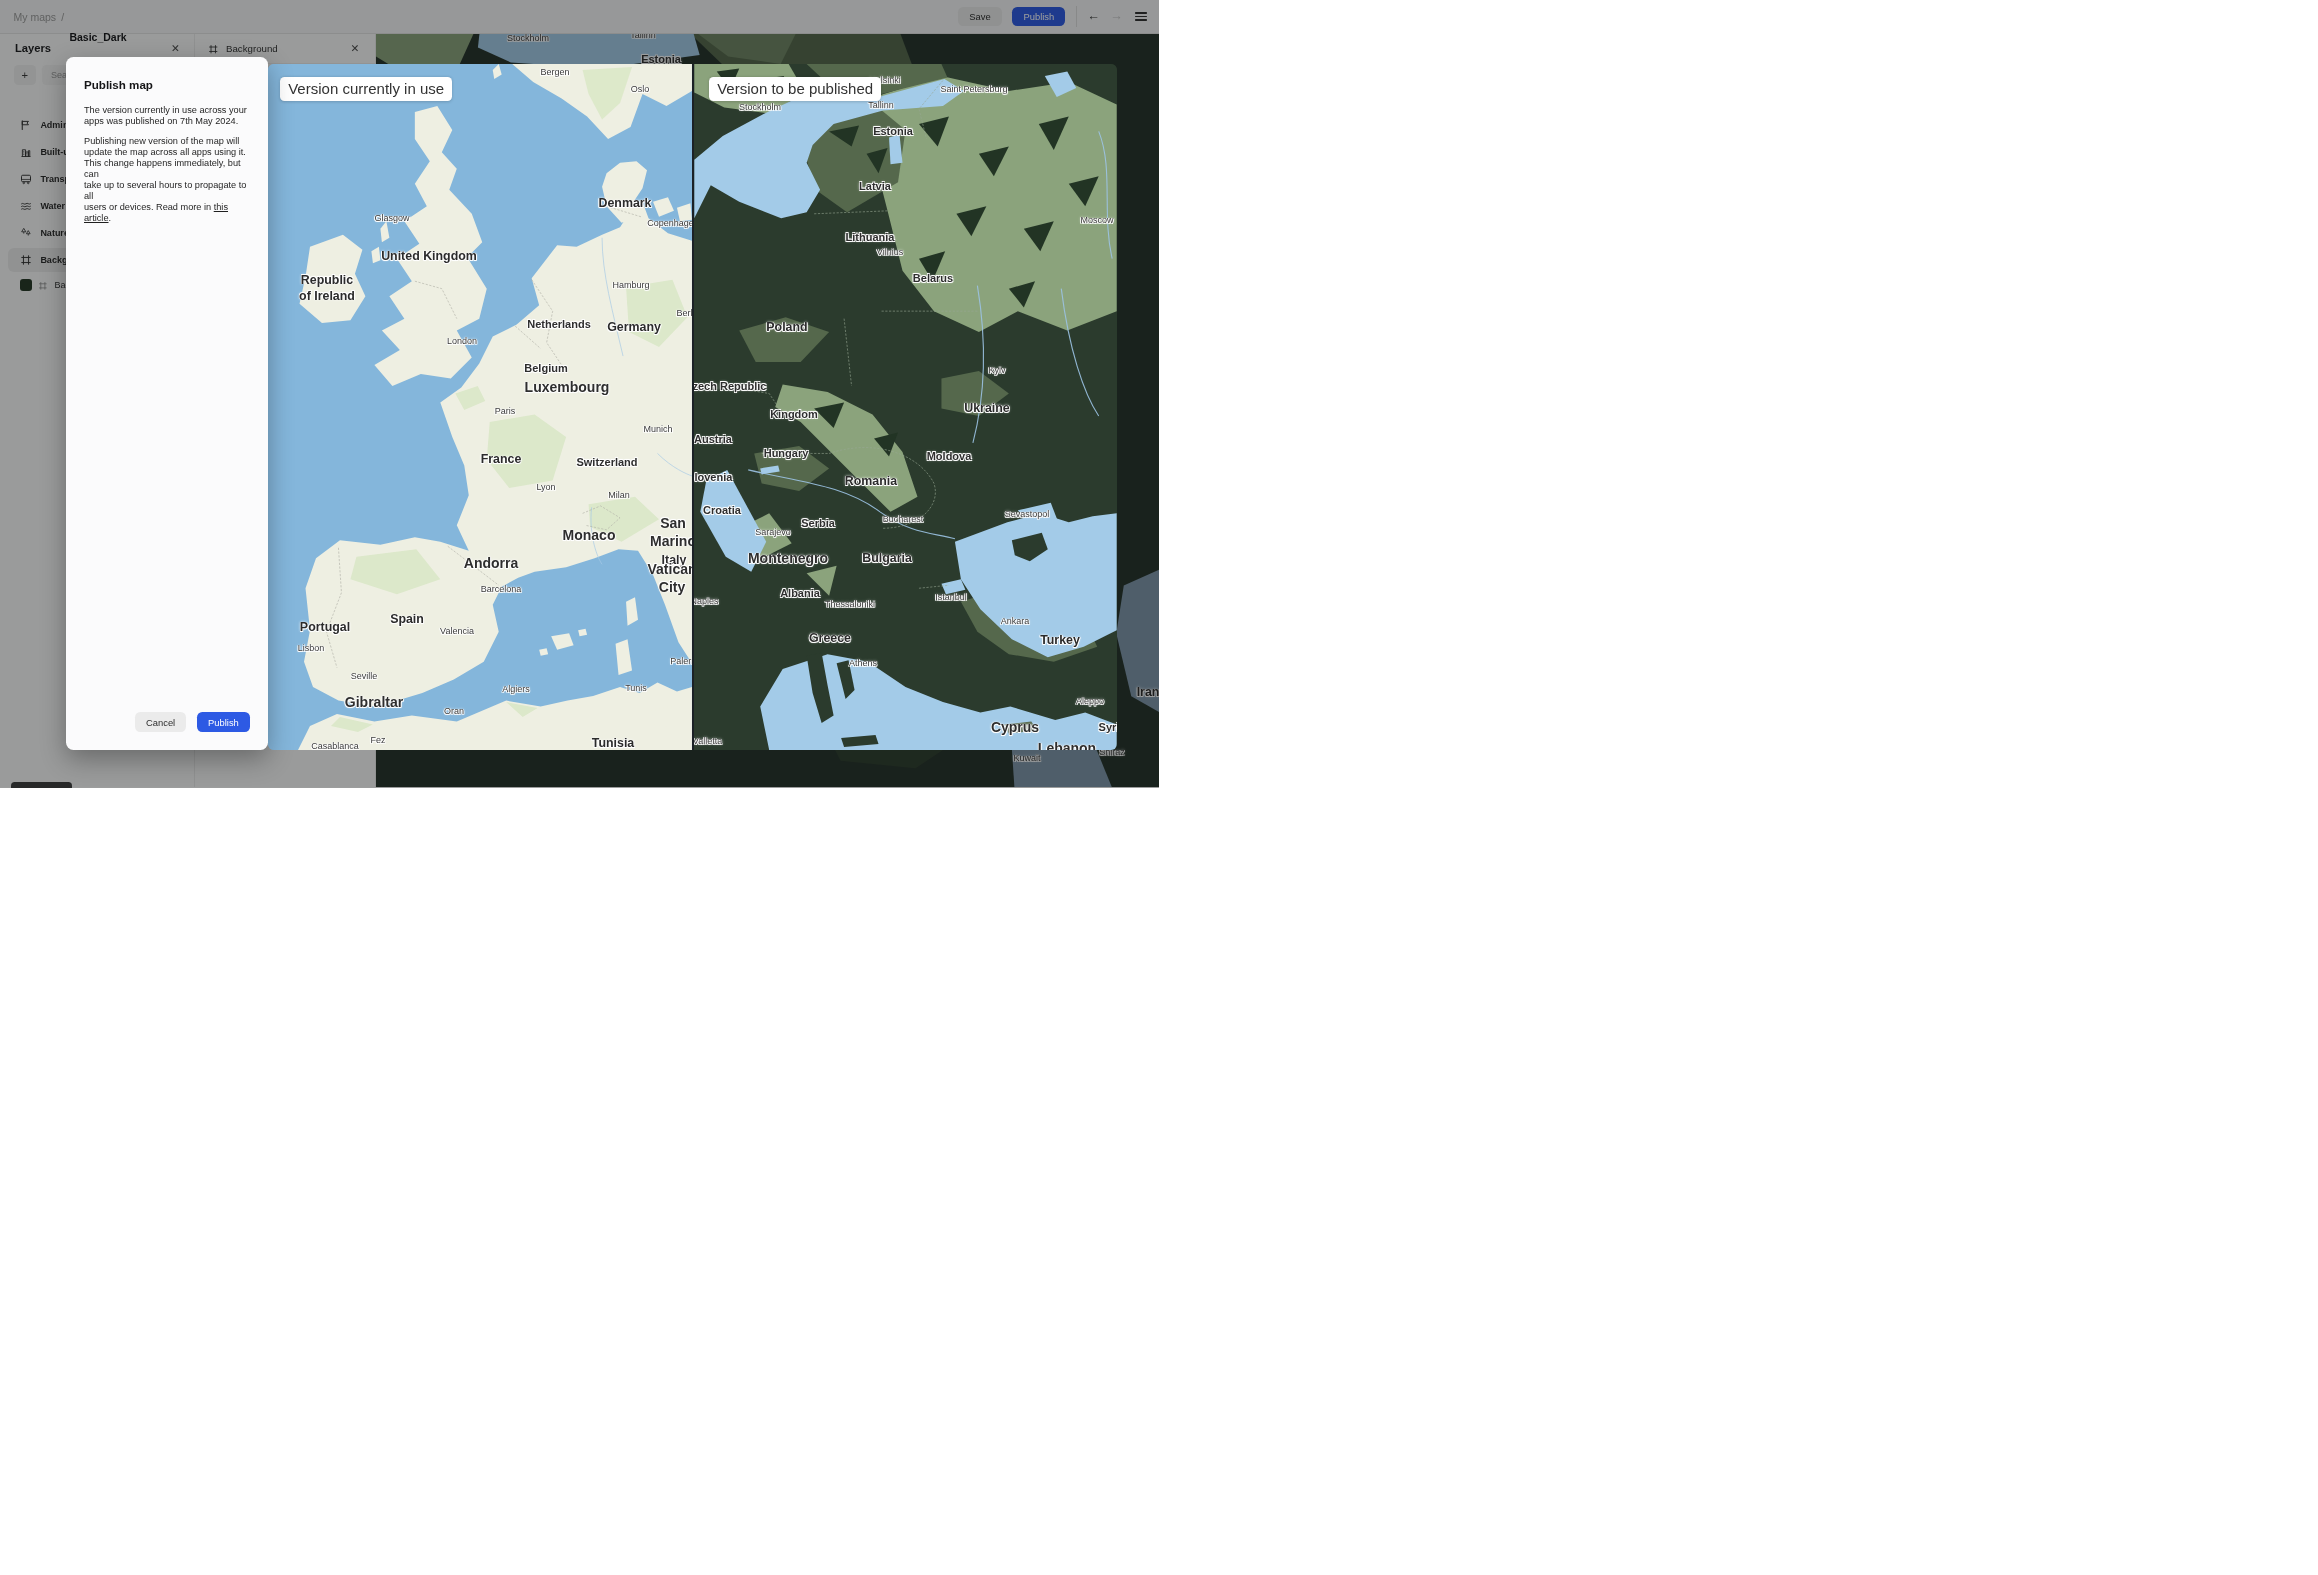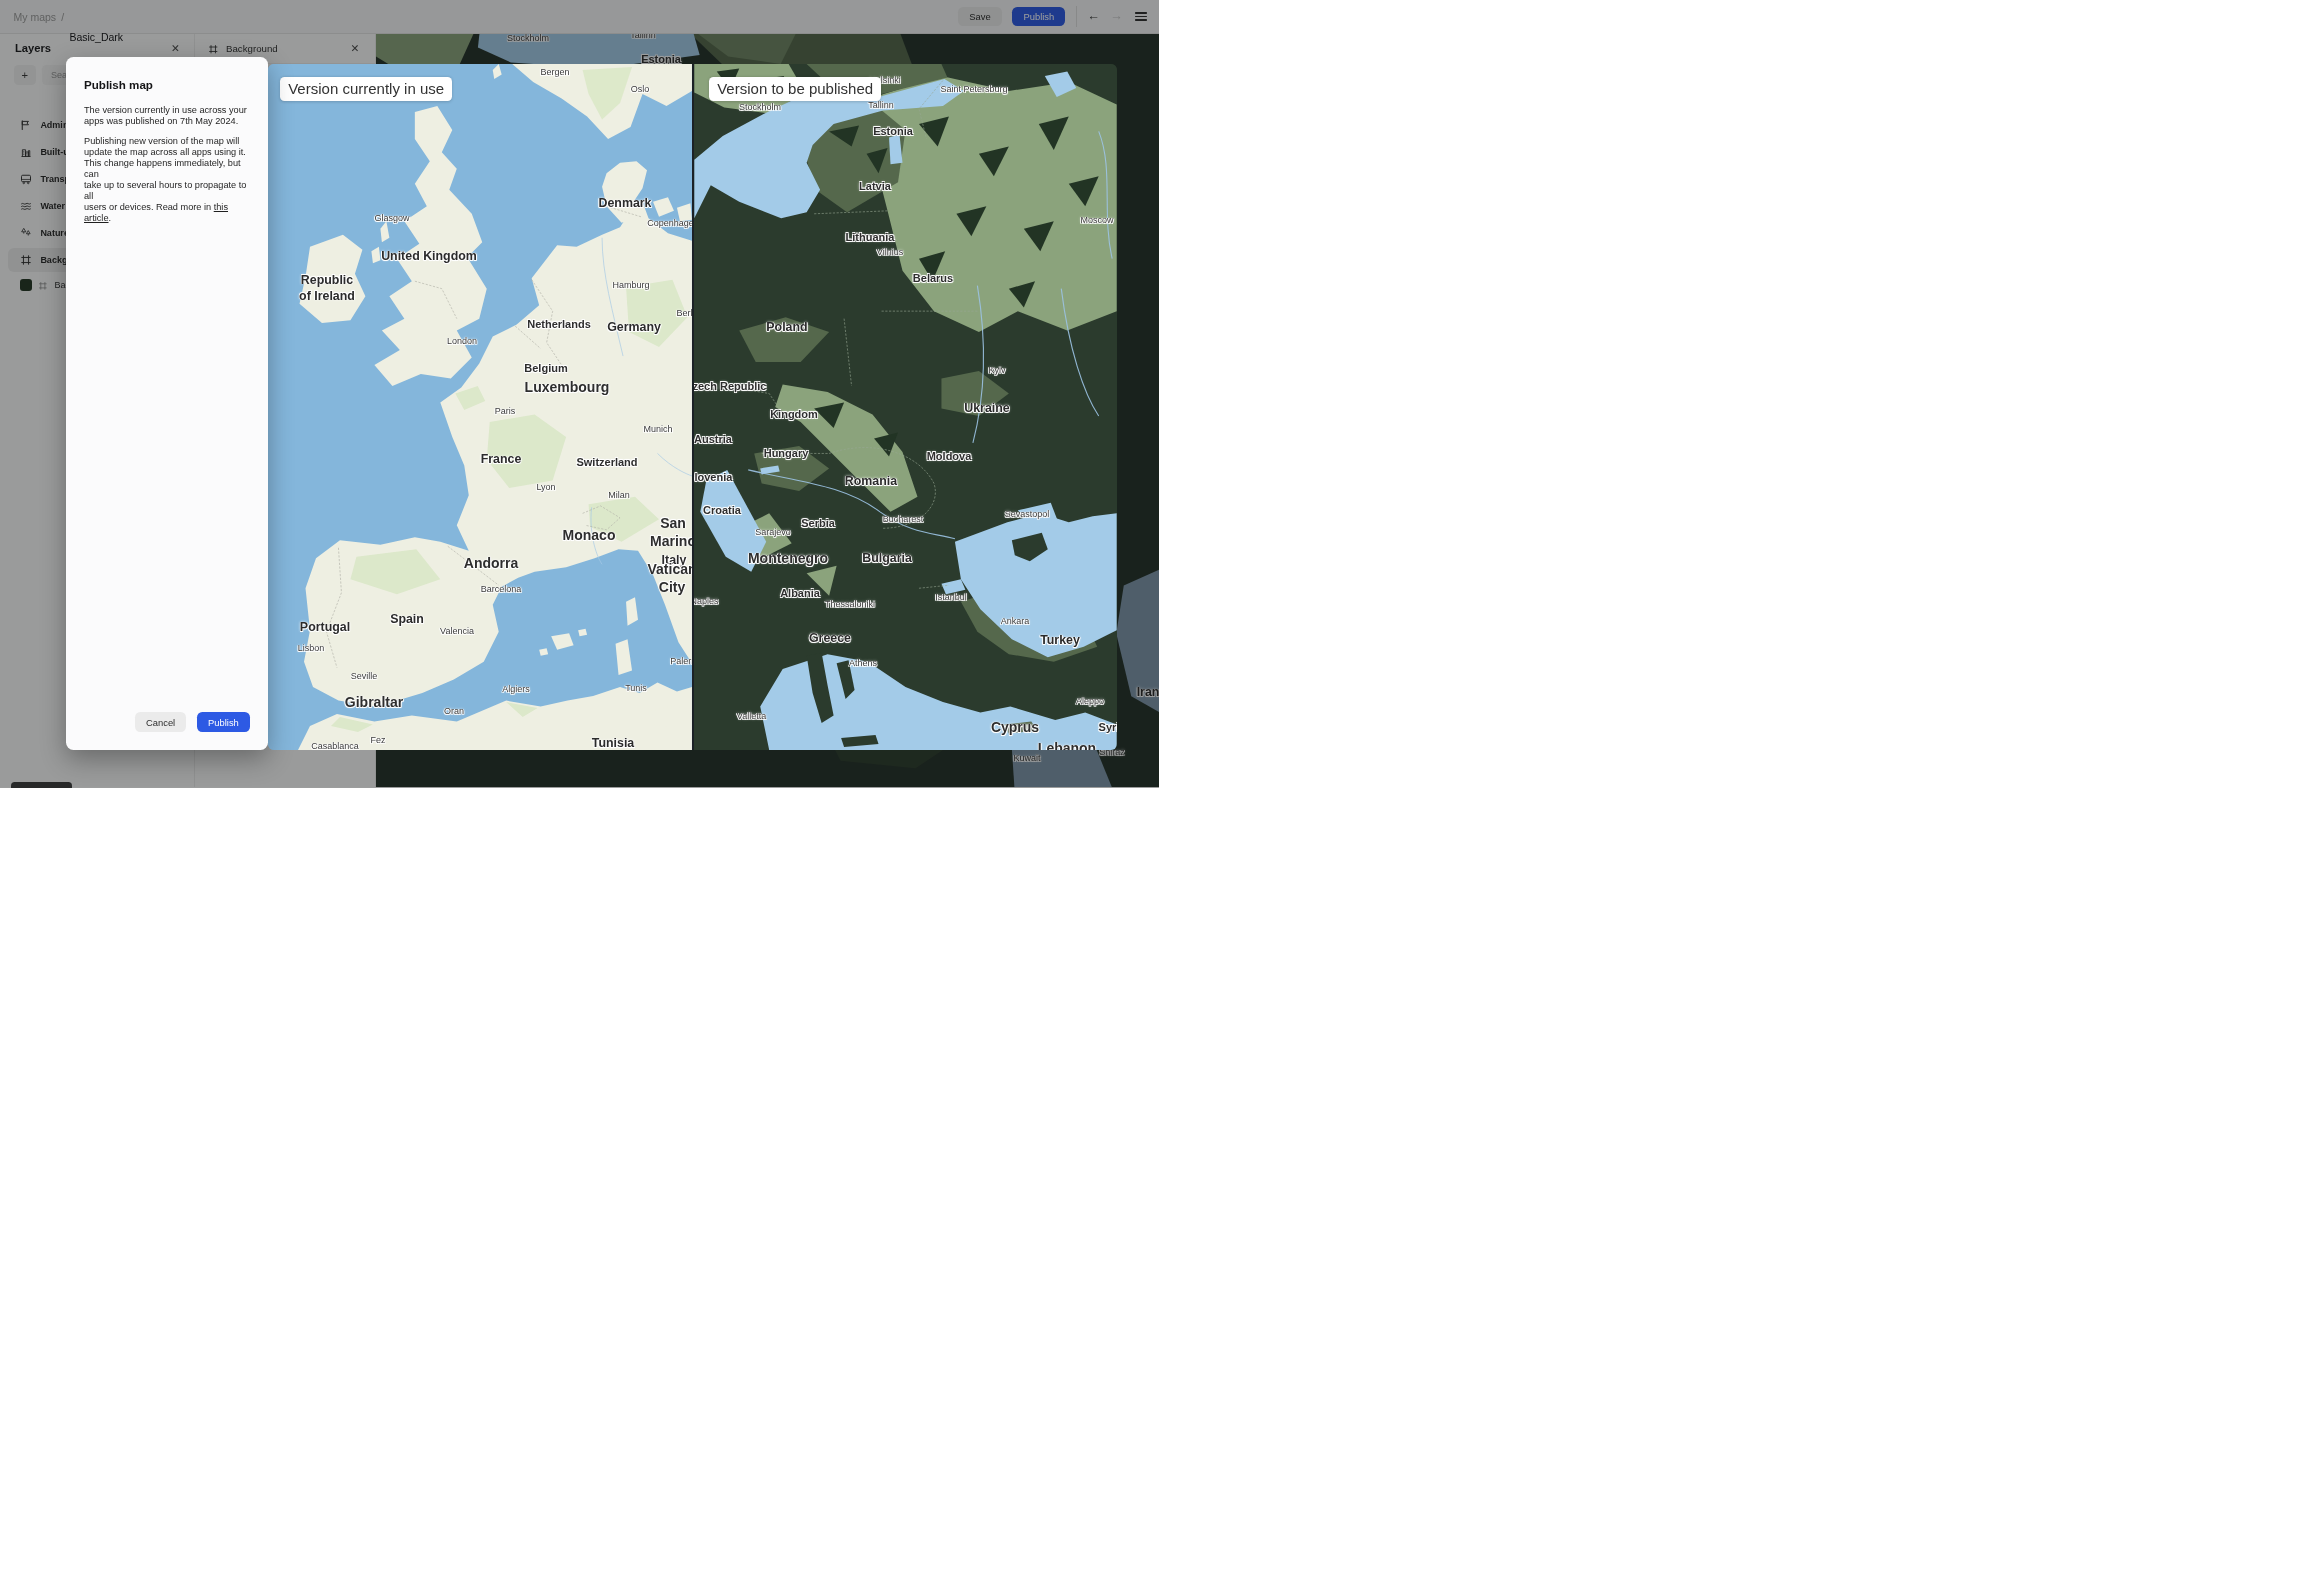--- a/index.html
+++ b/index.html
@@ -2,21 +2,21 @@
 <html style="font-size:12px"><head>
 <meta charset="utf-8">
 <style>
   html,body{margin:0;padding:0;}
   body{width:1159px;height:788px;position:relative;overflow:hidden;background:#fff;
        font-family:"Liberation Sans",sans-serif;-webkit-font-smoothing:antialiased;}
   
   .topbar{position:absolute;left:0;top:0;width:1159px;height:34px;background:#f7f7f8;
           border-bottom:0.7px solid #e4e4e4;display:flex;align-items:center;padding:0 10.5px 0 13.5px;box-sizing:border-box;z-index:10;}
   .crumb{font-size:10.5px;color:#9b9b9b;display:flex;gap:5.2px;align-items:center;}
-  .crumb .cur{color:#17171a;font-weight:400;margin-top:40px;}
+  .crumb .cur{color:#17171a;font-weight:700;margin-top:40px;}
   .tb-right{margin-left:auto;display:flex;align-items:center;gap:10.5px;}
   .btn{border:none;border-radius:5.2px;font-size:9.4px;height:19.5px;padding:0 11.2px;cursor:pointer;font-family:inherit;}
   .btn-gray{background:#ebebeb;color:#2e2e2e;}
   .btn-blue{background:#2d5ae4;color:#fff;}
   .tb-sep{width:0.7px;height:21px;background:#dedede;}
   .tb-ic{font-size:12.7px;color:#2f2f2f;line-height:1;cursor:pointer;user-select:none;}
   .tb-ic.disabled{color:#c5c5c5;}
   .burger{display:flex;flex-direction:column;gap:2.2px;cursor:pointer;padding:1.5px;}
   .burger i{display:block;width:12px;height:1.5px;background:#2f2f2f;border-radius:0.7px;}
   
@@ -400,21 +400,21 @@
       <span class="mlabel country-sm" style="left: 94px; top: 495px;"><b style="font-weight:inherit">Montenegro</b></span>
       <span class="mlabel country-lg" style="left: 193px; top: 495px;"><b style="font-weight:inherit">Bulgaria</b></span>
       <span class="mlabel city" style="left: 10.5px; top: 538px;"><b style="font-weight:normal">Naples</b></span>
       <span class="mlabel city" style="left: 257px; top: 534px;"><b style="font-weight:inherit">Istanbul</b></span>
       <span class="mlabel country" style="left: 106px; top: 530px;"><b style="font-weight:inherit">Albania</b></span>
       <span class="mlabel city" style="left: 156px; top: 541px;"><b style="font-weight:inherit">Thessaloniki</b></span>
       <span class="mlabel country-lg" style="left: 136px; top: 575px;"><b style="font-weight:inherit">Greece</b></span>
       <span class="mlabel city" style="left: 321px; top: 558px;"><b style="font-weight:inherit">Ankara</b></span>
       <span class="mlabel country-lg" style="left: 366px; top: 577px;"><b style="font-weight:inherit">Turkey</b></span>
       <span class="mlabel city" style="left: 169px; top: 600px;"><b style="font-weight:inherit">Athens</b></span>
-      <span class="mlabel city" style="left: 13.5px; top: 653px; margin-left: 44px;"><b style="font-weight:inherit">Valletta</b></span>
+      <span class="mlabel city" style="left: 13.5px; top: 678px;"><b style="font-weight:inherit">Valletta</b></span>
       <span class="mlabel city" style="left: 396px; top: 638px;"><b style="font-weight:inherit">Aleppo</b></span>
       <span class="mlabel country-sm" style="left: 321px; top: 664px;"><b style="font-weight:inherit">Cyprus</b></span>
       <span class="mlabel country" style="left: 418px; top: 664px;"><b style="font-weight:inherit">Syria</b></span>
       <span class="mlabel country-sm" style="left: 373px; top: 685px;"><b style="font-weight:inherit">Lebanon</b></span>
     </div>
 </div>
 
 <div class="modal">
   <div class="m-title">Publish map</div>
   <p class="m-p">The version currently in use across your

